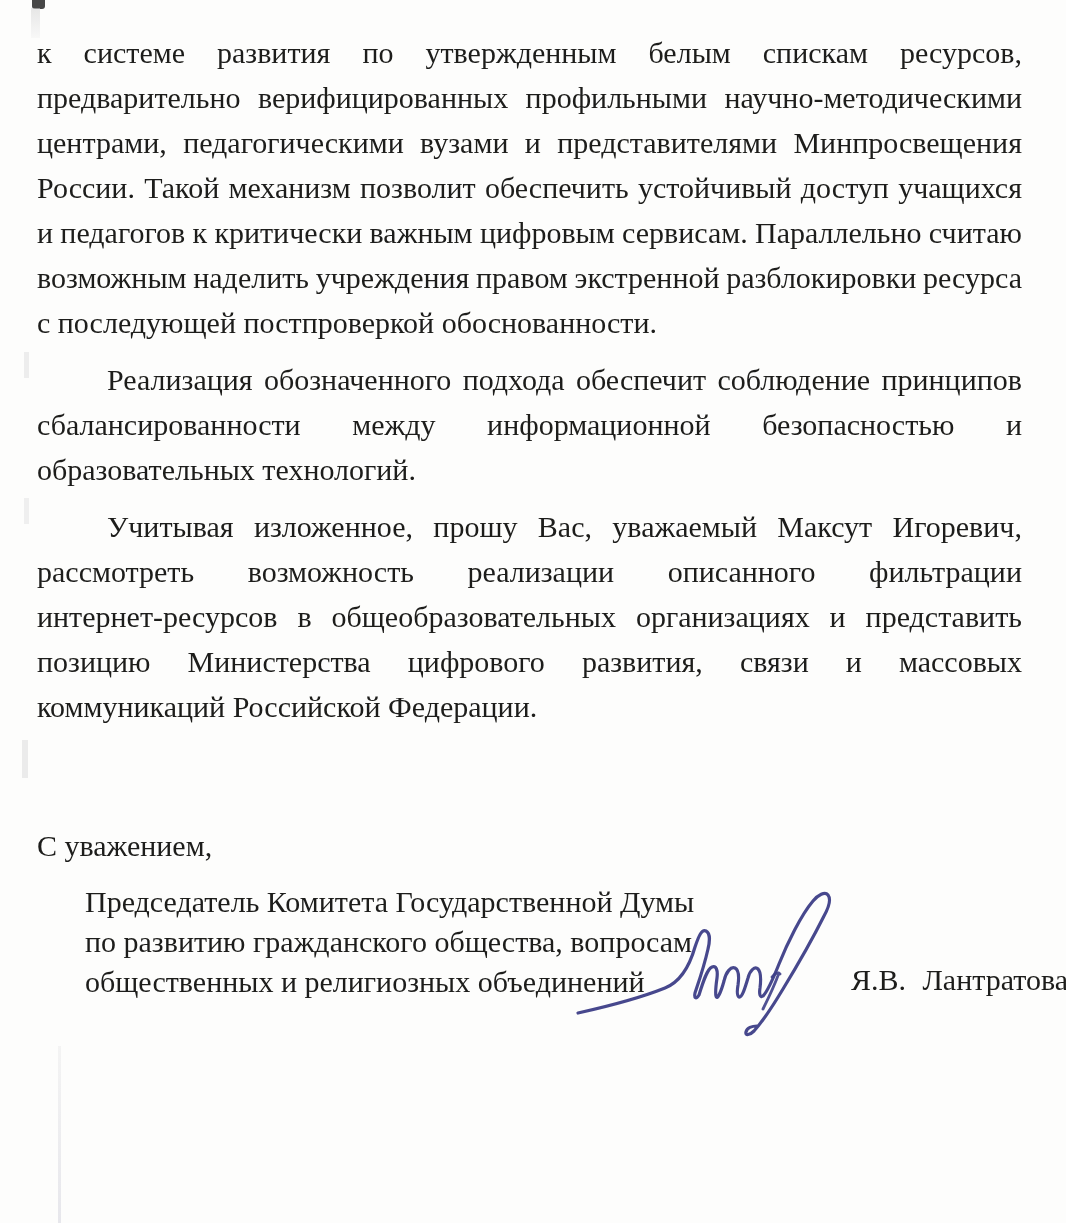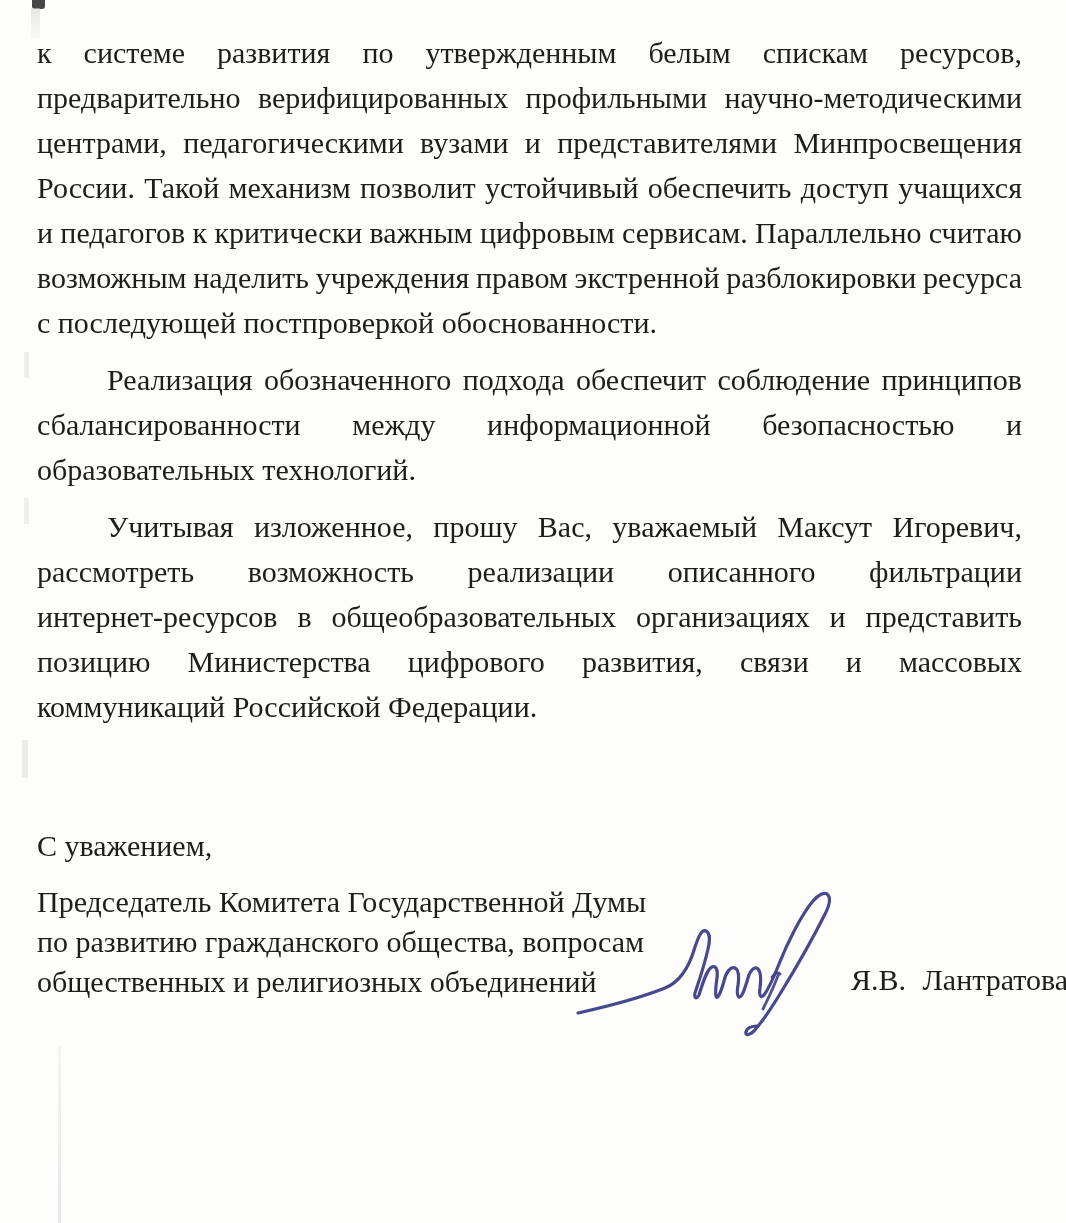--- a/index.html
+++ b/index.html
@@ -37,21 +37,21 @@
   .closing{
     position:absolute;
     left:37px; top:823px;
     font-size:30px; line-height:45px;
   }
   .signer-block{
     position:absolute;
     left:37px; top:882px;
     font-size:30px; line-height:40px;
   }
-  .signer-line{height:40px; white-space:nowrap;}
+  .signer-line{height:40px; white-space:nowrap;margin-left:48px;}
   .signer-name{
     position:absolute;
     left:851px; top:960px;
     font-size:30px; line-height:40px;
     word-spacing:9px;
     white-space:nowrap;
   }
   .signature{
     position:absolute;
     left:565px; top:885px;
@@ -121,22 +121,22 @@
           <span>вузами</span>
           <span>и</span>
           <span>представителями</span>
           <span>Минпросвещения</span>
         </div>
       <div class="jline">
           <span>России.</span>
           <span>Такой</span>
           <span>механизм</span>
           <span>позволит</span>
+          <span>обеспечить</span>
           <span>устойчивый</span>
-          <span>обеспечить</span>
           <span>доступ</span>
           <span>учащихся</span>
         </div>
       <div class="jline">
           <span>и</span>
           <span>педагогов</span>
           <span>к</span>
           <span>критически</span>
           <span>важным</span>
           <span>цифровым</span>

